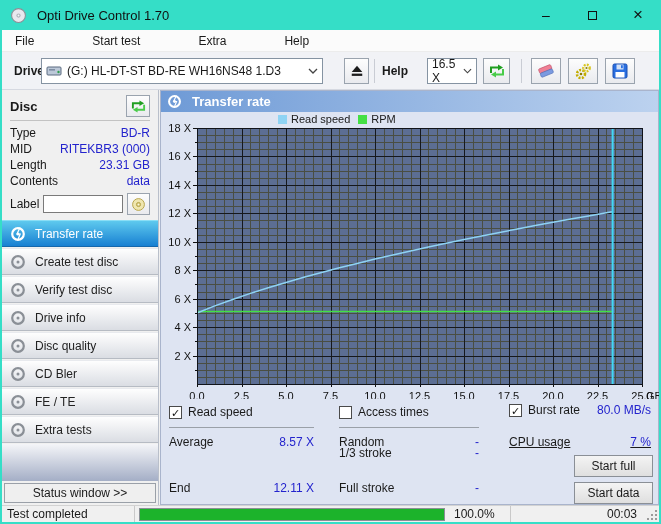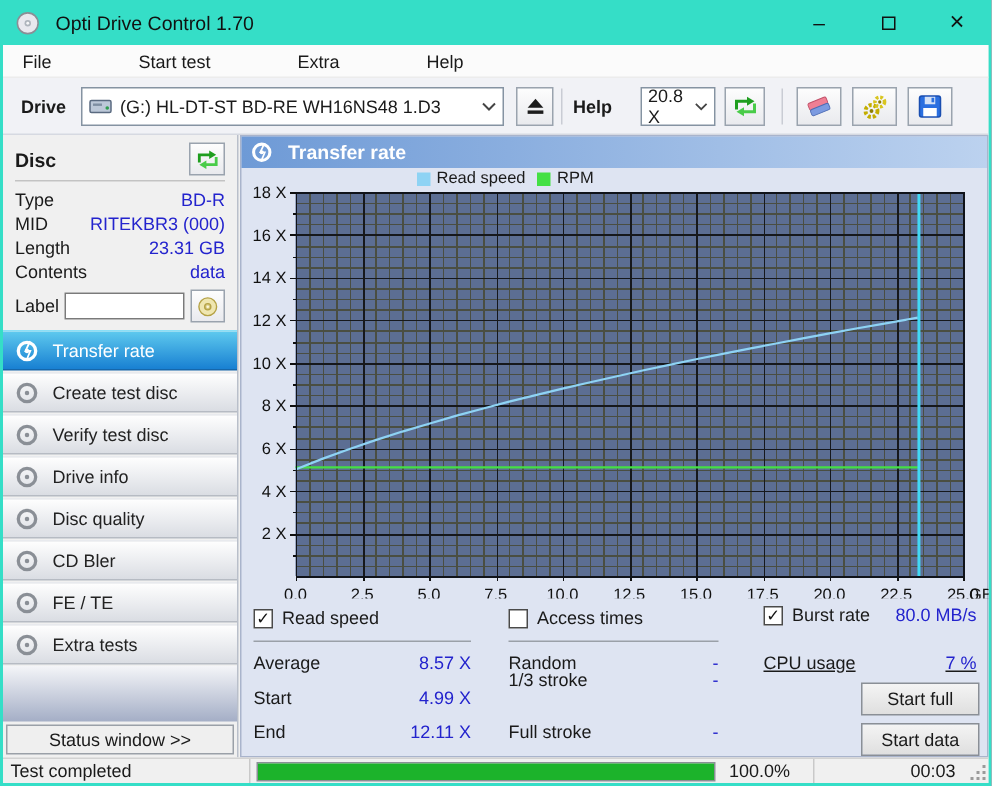--- a/index.html
+++ b/index.html
@@ -106,41 +106,41 @@
 
     <div class="menubar">
       <span class="menu-item">File</span>
       <span class="menu-item">Start test</span>
       <span class="menu-item">Extra</span>
       <span class="menu-item">Help</span>
     </div>
 
     <div class="toolbar">
       <span class="tb-label" style="left:12px;">Drive</span>
-      <div class="dd" style="left:52px;width:282px;align-items:center;">
+      <div class="dd" style="left:39px;width:282px;align-items:center;">
         <svg width="16" height="16" viewBox="0 0 16 16">
           <rect x="1" y="4" width="14" height="8" rx="1" fill="#bcc8d8" stroke="#5a6a80"></rect>
           <rect x="3" y="6" width="6" height="1.6" fill="#7e8ea2"></rect>
           <circle cx="12.5" cy="9" r="1.2" fill="#2f9e4f"></circle>
         </svg>
         <span style="margin-left:5px;">(G:)  HL-DT-ST BD-RE  WH16NS48 1.D3</span>
         <svg class="chev" width="10" height="8" viewBox="0 0 10 8">
           <polyline points="1,2 5,6 9,2" fill="none" stroke="#444" stroke-width="1.3"></polyline>
         </svg>
       </div>
       <div class="tb-btn" style="left:342px;width:25px;">
         <svg width="14" height="14" viewBox="0 0 16 16">
           <polygon points="8,2 14,9 2,9" fill="#1c1c1c"></polygon>
           <rect x="2" y="11" width="12" height="2.6" fill="#1c1c1c"></rect>
         </svg>
       </div>
       <div class="tb-sep" style="left:372px;"></div>
       <span class="tb-label" style="left:380px;">Help</span>
       <div class="dd" style="left:425px;width:50px;">
-        <span>20.8 X</span>
+        <span>16.5 X</span>
         <svg class="chev" width="10" height="8" viewBox="0 0 10 8">
           <polyline points="1,2 5,6 9,2" fill="none" stroke="#444" stroke-width="1.3"></polyline>
         </svg>
       </div>
       <div class="tb-btn" style="left:481px;width:27px;">
         <svg width="16" height="16" viewBox="0 0 16 16">
           <path d="M2 10 L2 4.5 L10 4.5" fill="none" stroke="#1f9e1f" stroke-width="2"></path>
           <polygon points="9,1.5 14,4.5 9,7.5" fill="#1f9e1f"></polygon>
           <path d="M14 6 L14 11.5 L6 11.5" fill="none" stroke="#49cc49" stroke-width="2"></path>
           <polygon points="7,8.5 2,11.5 7,14.5" fill="#49cc49"></polygon>
@@ -483,24 +483,20 @@
 
         <label class="cbrow" style="left:8px;top:6px;">
           <span class="cbx">✓</span>
           <span>Read speed</span>
         </label>
         <div class="colsep" style="left:8px;top:28px;width:145px;"></div>
         <div class="rrow" style="left:8px;top:36px;width:145px;">
           <span>Average</span>
             <span class="val">8.57 X</span>
         </div>
-        <div class="rrow" style="left:8px;top:59px;width:145px;">
-          <span>Start</span>
-            <span class="val">4.99 X</span>
-        </div>
         <div class="rrow" style="left:8px;top:82px;width:145px;">
           <span>End</span>
             <span class="val">12.11 X</span>
         </div>
 
         <label class="cbrow" style="left:178px;top:6px;">
           <span class="cbx"></span>
           <span>Access times</span>
         </label>
         <div class="colsep" style="left:178px;top:28px;width:140px;"></div>
@@ -527,21 +523,21 @@
         <div class="rrow" style="left:348px;top:36px;width:142px;text-decoration:underline;">
           <span>CPU usage</span>
             <span class="val">7 %</span>
         </div>
         <div class="act-btn" style="left:413px;top:56px;">Start full</div>
         <div class="act-btn" style="left:413px;top:83px;">Start data</div>
       </div>
     </div>
 
     <div class="statusbar">
-      <div class="sb-cell" style="width:165px;">Test completed</div>
+      <div class="sb-cell" style="width:133px;">Test completed</div>
       <div class="progress-outer">
         <div class="progress-fill" id="progress-fill" style="width: 100%;"></div>
       </div>
       <div class="sb-cell" style="width:62px;border-right:1px solid #c9c9c9;">100.0%</div>
       <div style="flex:1;"></div>
       <div style="padding-right:22px;">00:03</div>
       <div class="grip">
         <i style="right:0;bottom:0;position:absolute;"></i>
         <i style="right:0;bottom:4px;position:absolute;"></i>
         <i style="right:4px;bottom:0;position:absolute;"></i>

